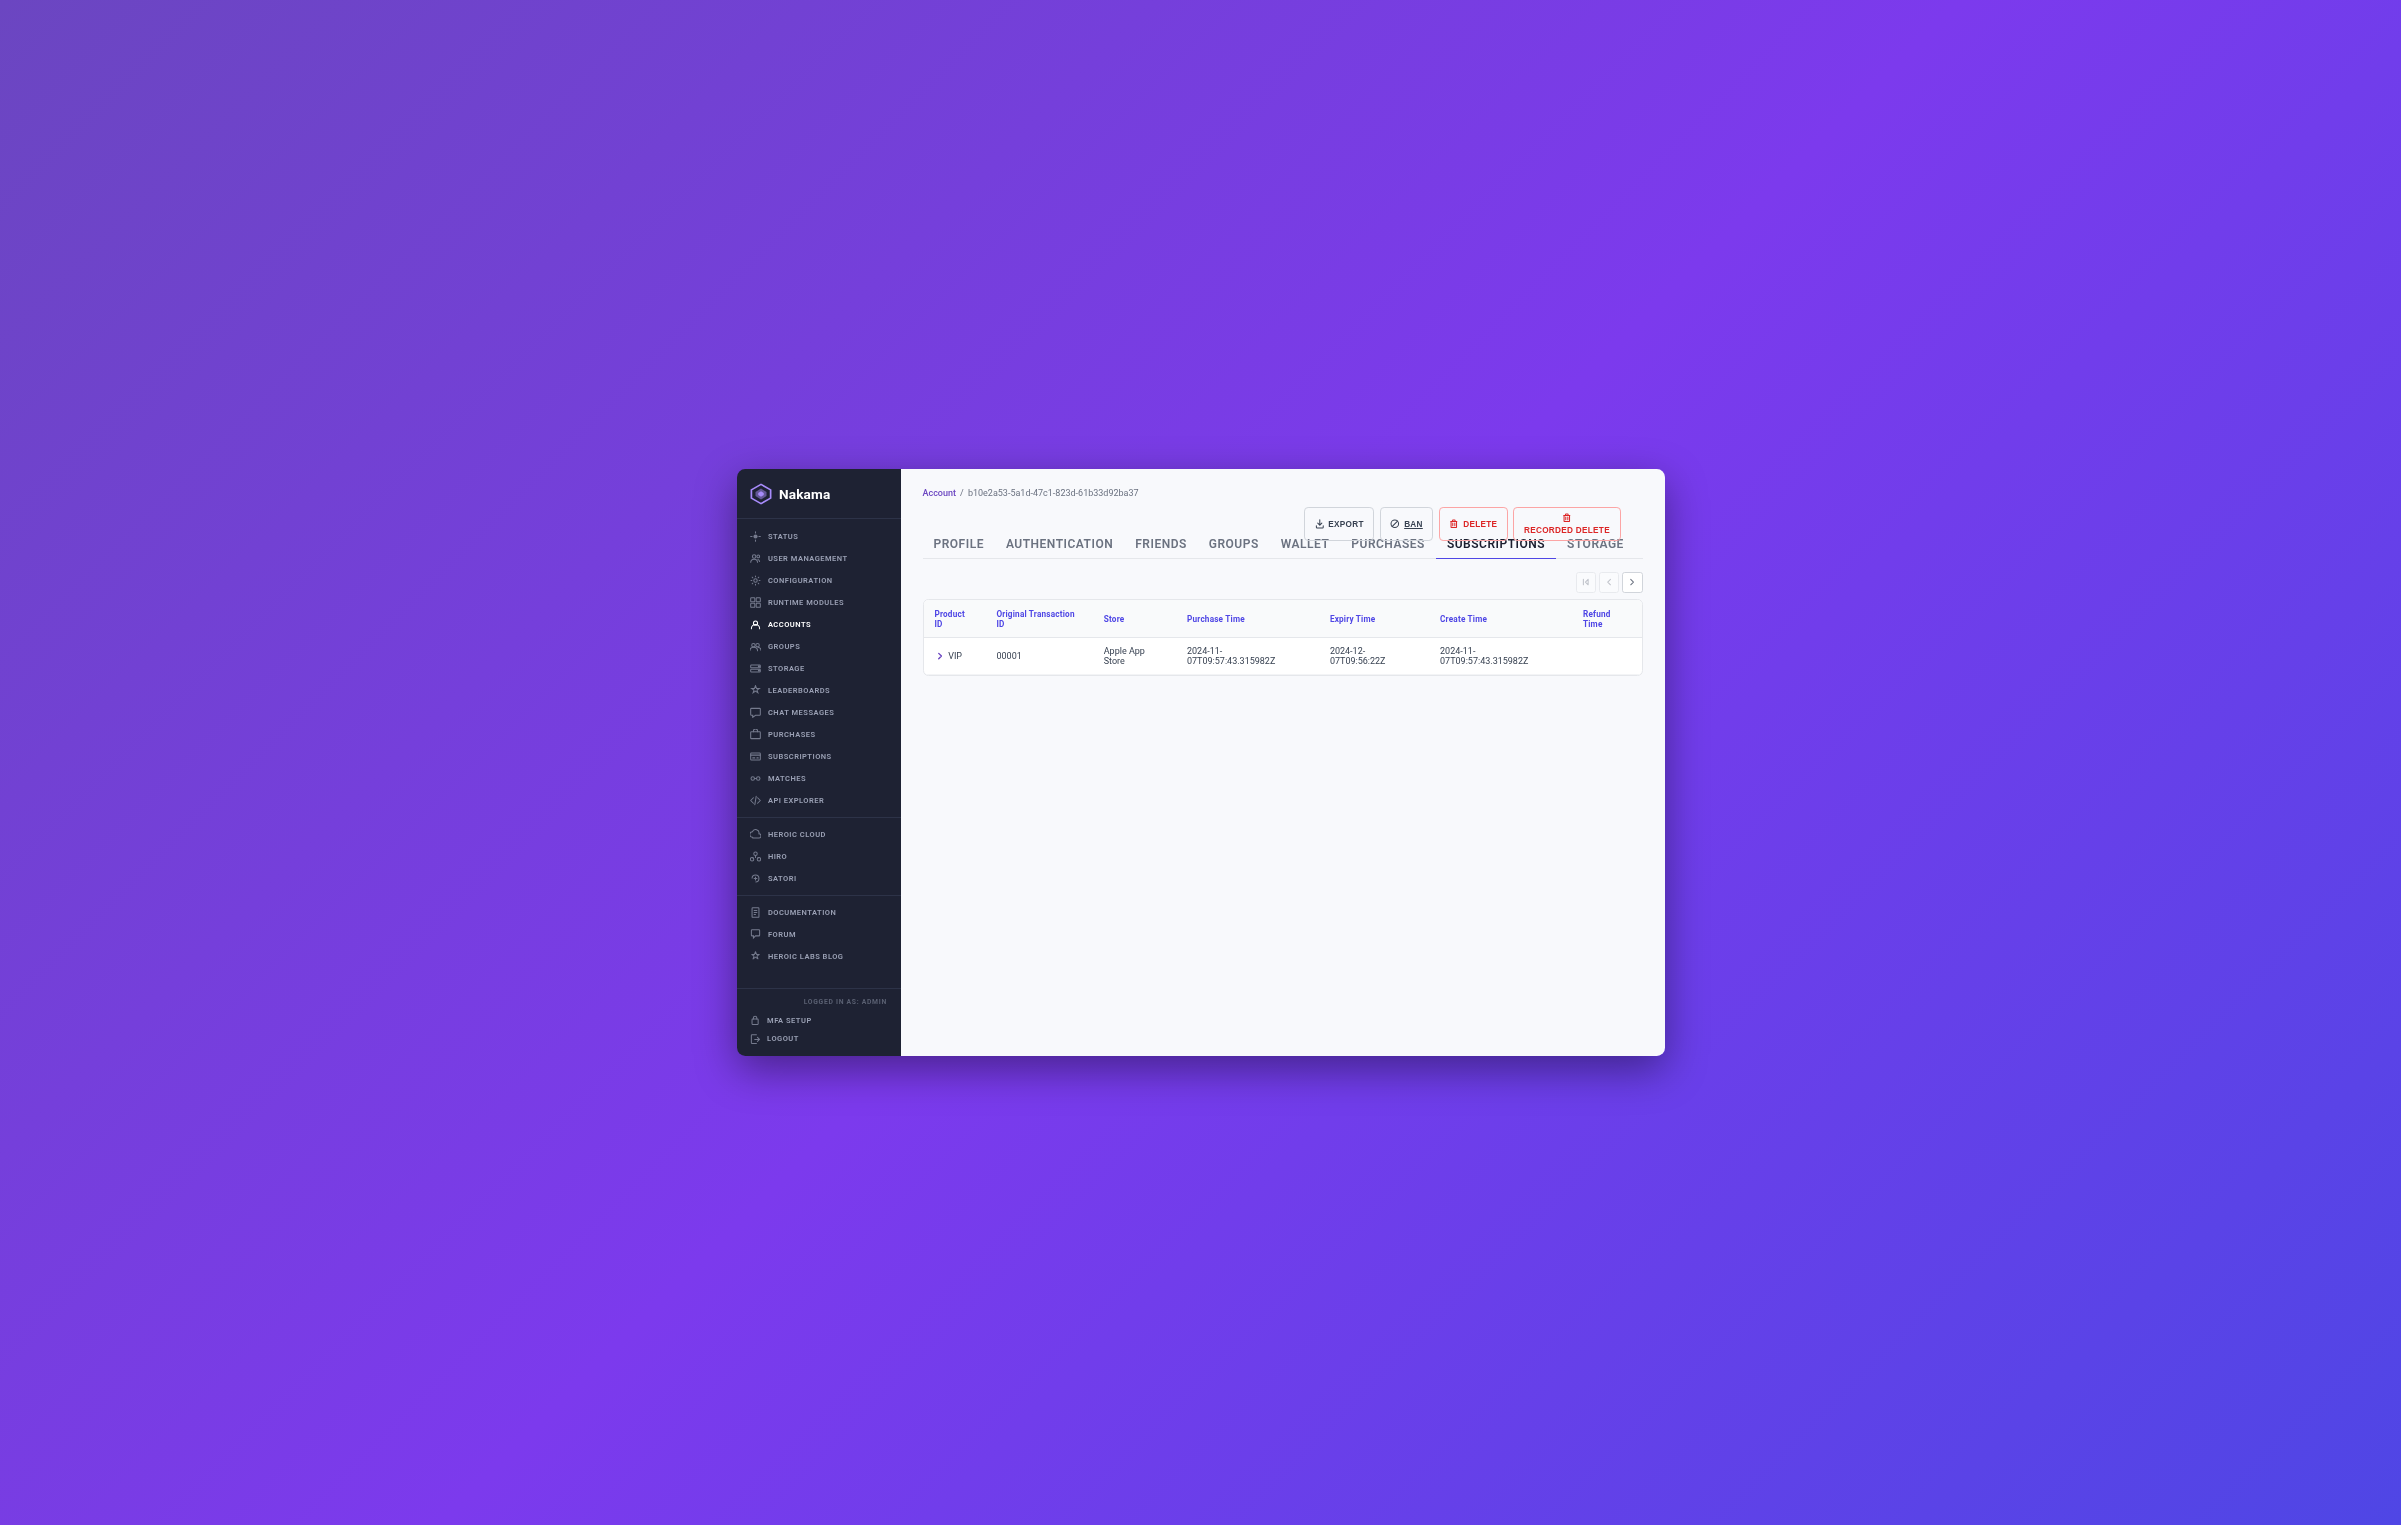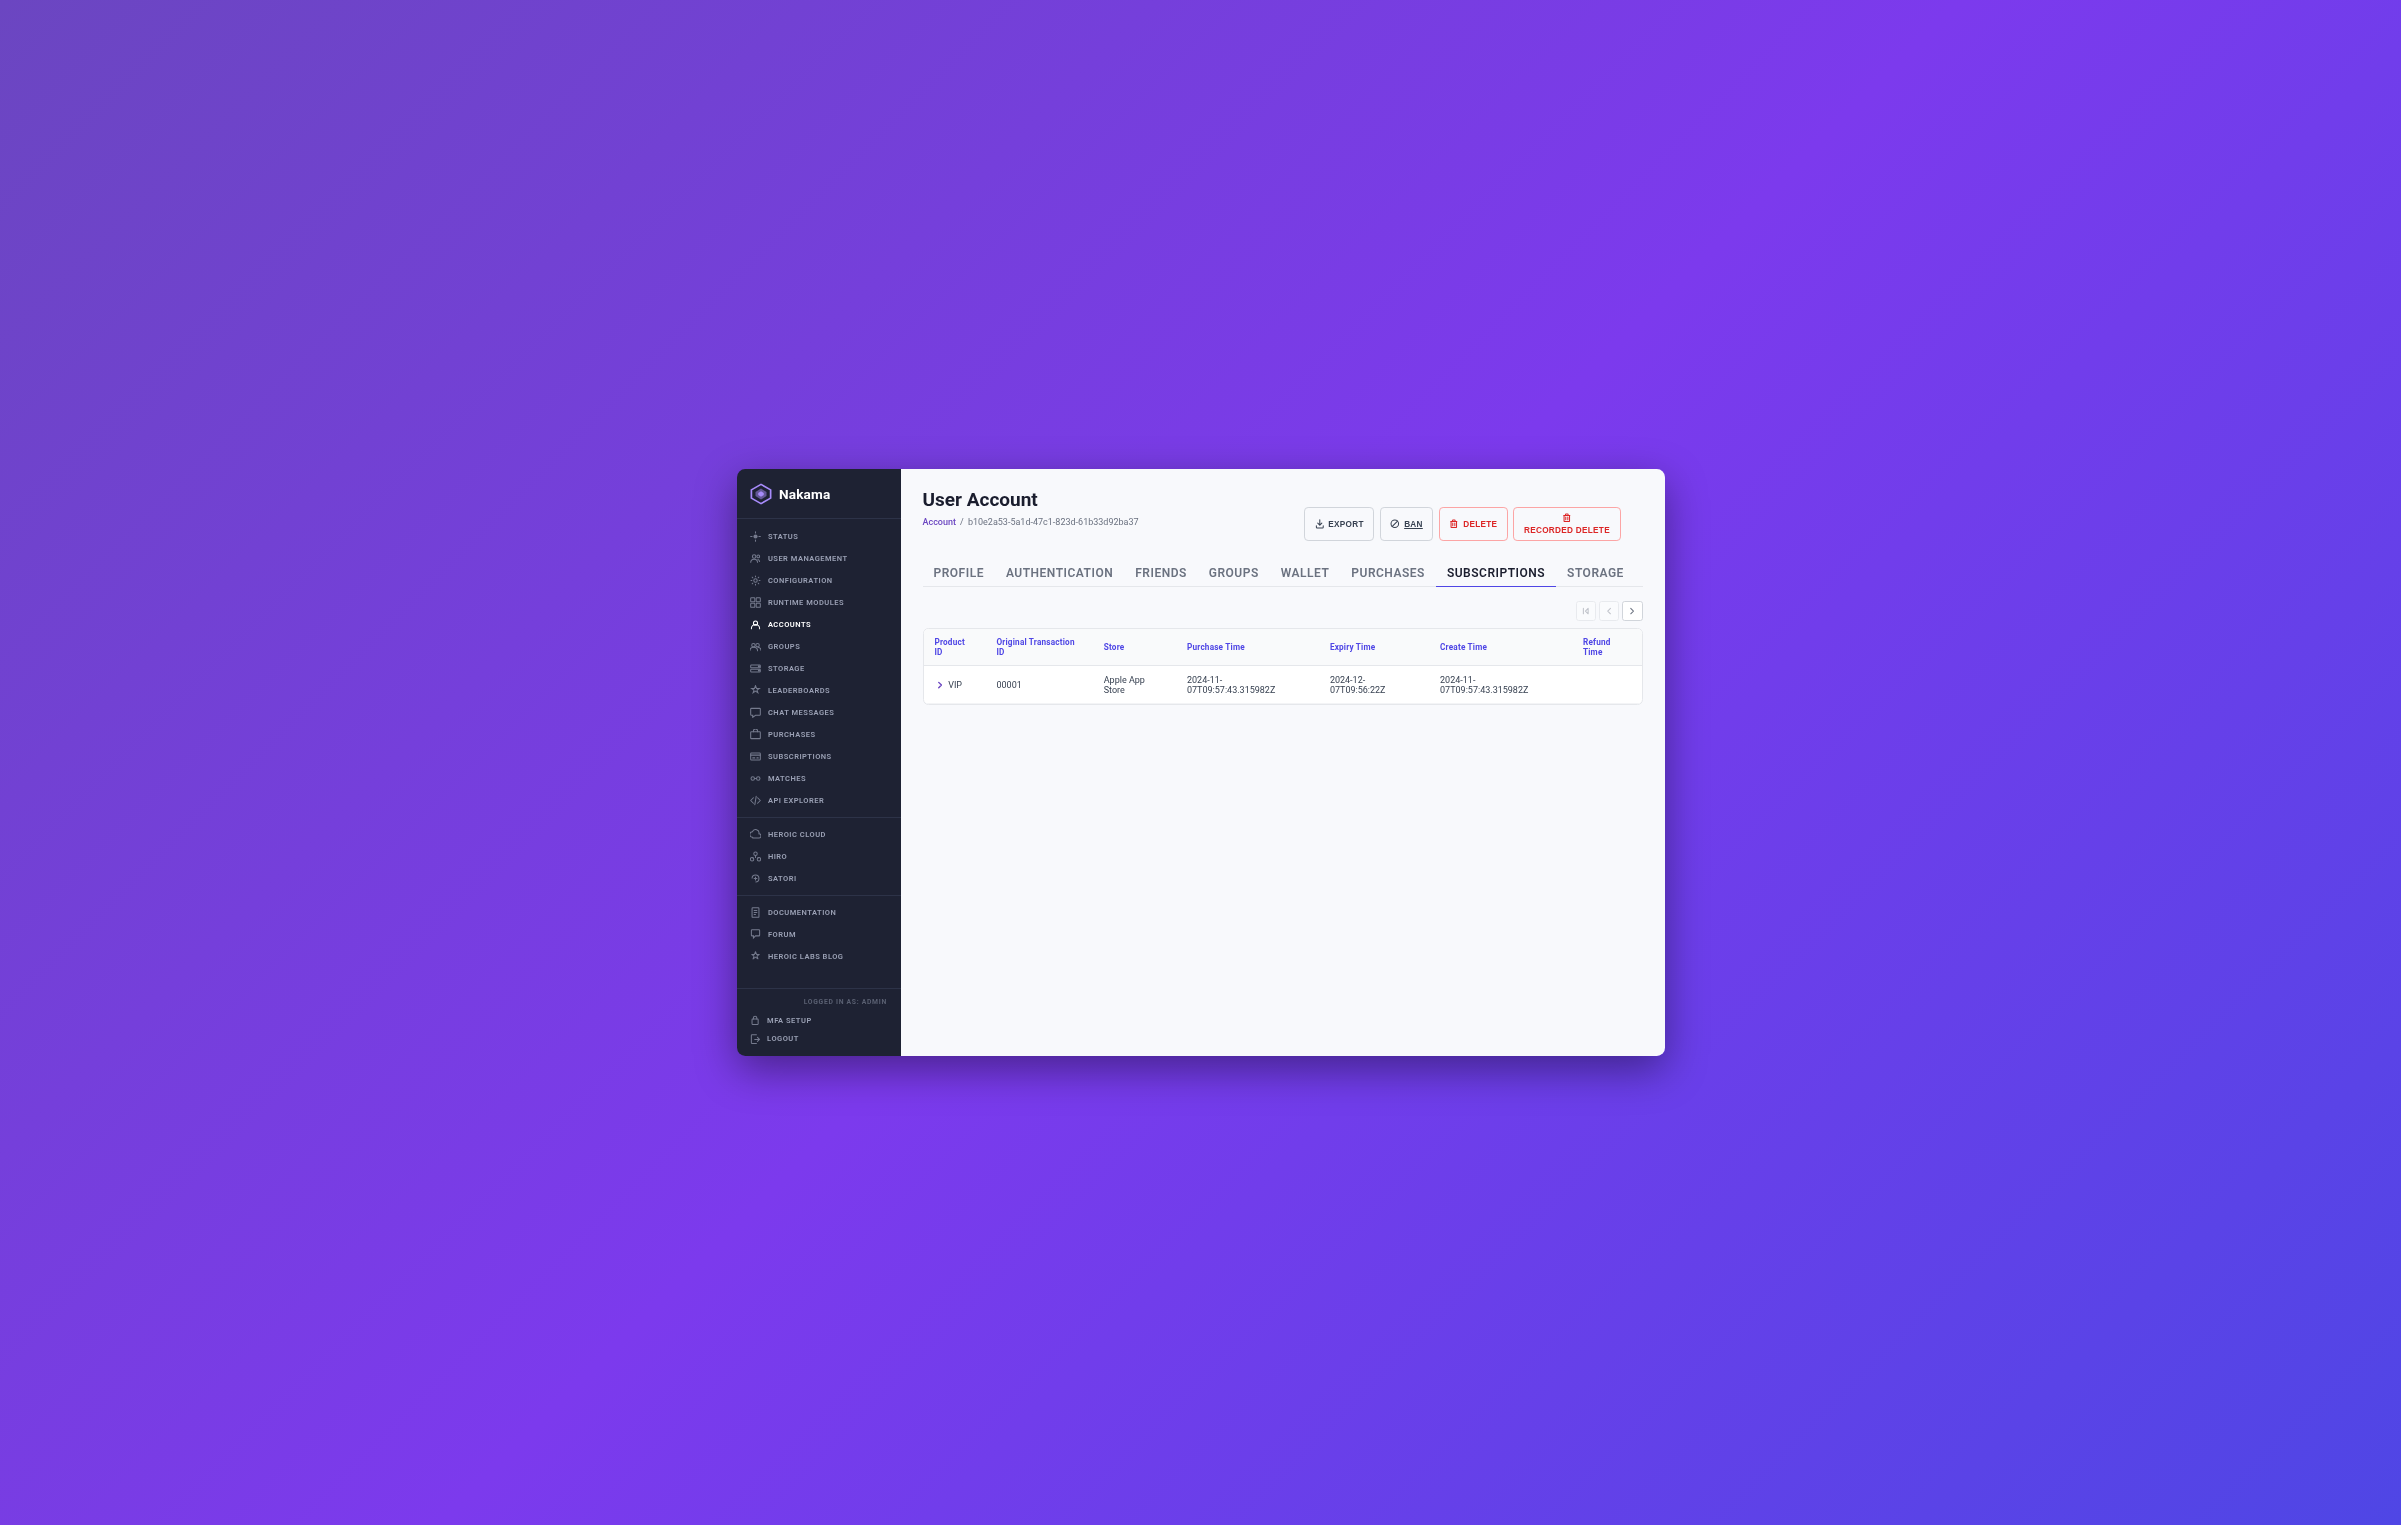--- a/index.html
+++ b/index.html
@@ -475,21 +475,20 @@
           </svg>
         <span>LOGOUT</span>
       </div>
     </div>
   </aside>
 
   <main class="main-content">
     <div class="main-inner">
 
       <div class="main-header-row">
-        <h1 class="page-title">User Account</h1>
         <div class="breadcrumb">
           <a class="breadcrumb-link">Account</a>
           <span class="breadcrumb-sep">/</span>
           <span class="breadcrumb-current">b10e2a53-5a1d-47c1-823d-61b33d92ba37</span>
         </div>
         <div class="action-buttons">
           <button class="btn btn-export">
             <svg viewBox="0 0 14 14" fill="none" stroke="currentColor" stroke-width="1.5">
                 <path d="M7 1v8M4 6l3 3 3-3" stroke-linecap="round" stroke-linejoin="round"></path>
                 <path d="M2 10v2a1 1 0 001 1h8a1 1 0 001-1v-2" stroke-linecap="round"></path>

